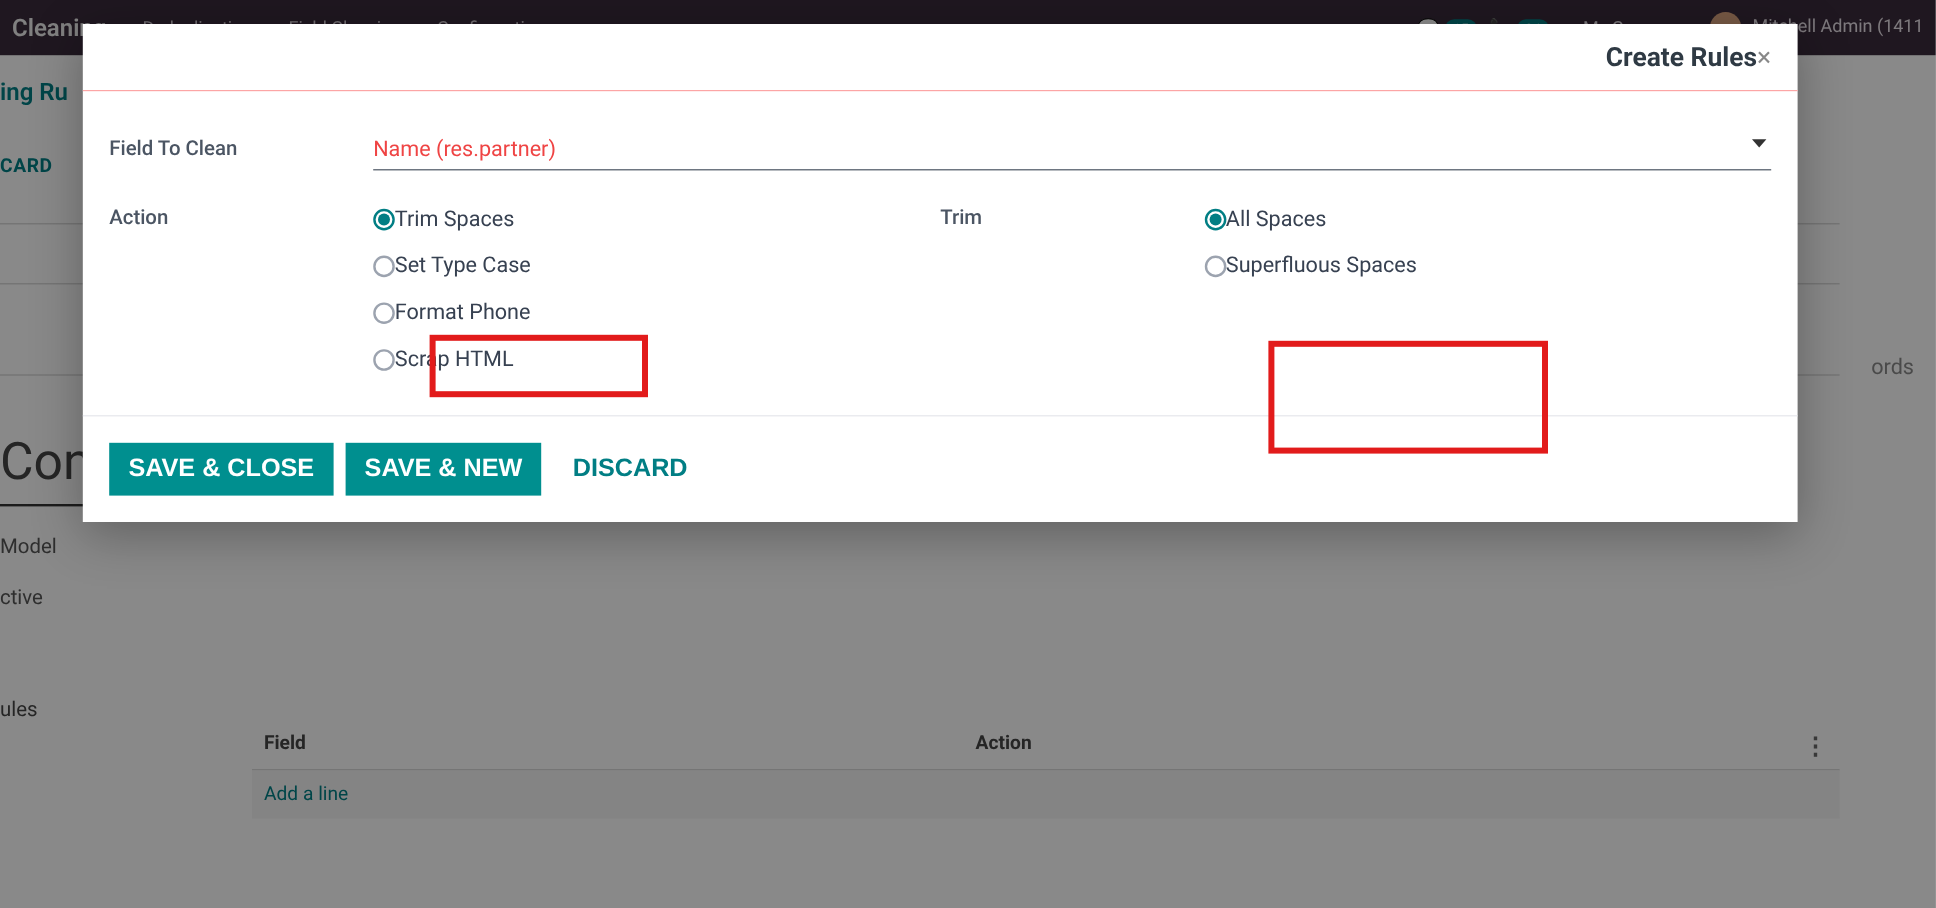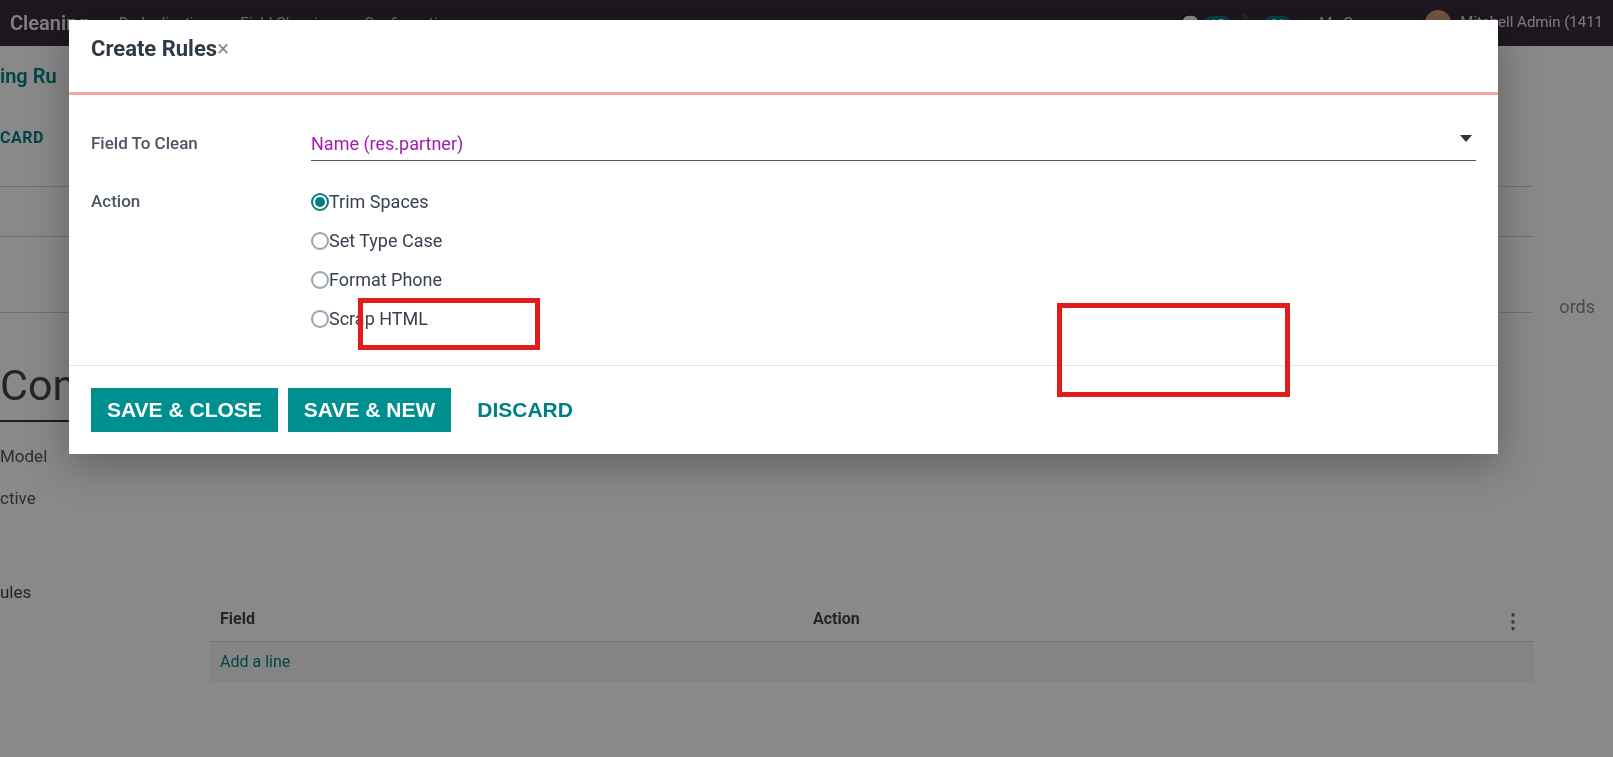--- a/index.html
+++ b/index.html
@@ -77,39 +77,39 @@
 
   
   .modal {
     position: absolute;
     left: 69px; top: 20px;
     width: 1429px;
     background: #fff;
     box-shadow: 0 10px 40px rgba(0,0,0,.3);
   }
   .modal-head {
-    display: flex; align-items: center; justify-content: flex-start;
-    padding: 16px 22px 31px 22px;
-    border-bottom: 3px solid #fca5a5;
+    display: flex; align-items: center; justify-content: flex-end;
+    padding: 16px 22px 14px 22px;
+    border-bottom: 1px solid #fca5a5;
   }
   .modal-title { font-size: 22px; font-weight: 700; color: #2f3a44; }
   .modal-close { font-size: 22px; color: #888; cursor: pointer; line-height: 1; }
 
   .modal-body { padding: 34px 22px 36px 22px; }
 
   .row { display: flex; align-items: flex-start; margin-bottom: 30px; }
   .row .form-label {
     width: 220px; font-size: 17px; color: #4b5563; padding-top: 4px; font-weight: 500;
   }
 
   .select-wrap {
     flex: 1; position: relative;
     border-bottom: 1px solid #4b5563;
   }
-  .select-wrap .value { font-size: 18px; color: #a21caf; padding: 4px 0 6px 0; }
+  .select-wrap .value { font-size: 18px; color: #ef4444; padding: 4px 0 6px 0; }
   .select-wrap .caret {
     position: absolute; right: 4px; top: 6px;
     width: 0; height: 0; border-left: 6px solid transparent; border-right: 6px solid transparent;
     border-top: 7px solid #333;
   }
 
   .cols { display: flex; gap: 0; }
   .col { flex: 1; display: flex; }
   .col .form-label { width: 220px; font-size: 17px; color: #4b5563; font-weight: 500; }
   .radios { display: flex; flex-direction: column; gap: 18px; font-size: 18px; color: #374151; }
@@ -247,20 +247,33 @@
             <span class="circ"></span>
             <span>Format Phone</span>
           </label>
           <label class="radio">
             <span class="circ"></span>
             <span>Scrap HTML</span>
           </label>
         </div>
       </div>
 
+      <div class="col">
+        <div class="form-label">Trim</div>
+        <div class="radios">
+          <label class="radio sel">
+            <span class="circ"></span>
+            <span>All Spaces</span>
+          </label>
+          <label class="radio">
+            <span class="circ"></span>
+            <span>Superfluous Spaces</span>
+          </label>
+        </div>
+      </div>
     </div>
 
     <div class="highlight-box hl-action"></div>
     <div class="highlight-box hl-trim"></div>
 
   </div>
 
   <div class="modal-foot">
     <button class="btn primary">SAVE &amp; CLOSE</button>
     <button class="btn primary">SAVE &amp; NEW</button>

